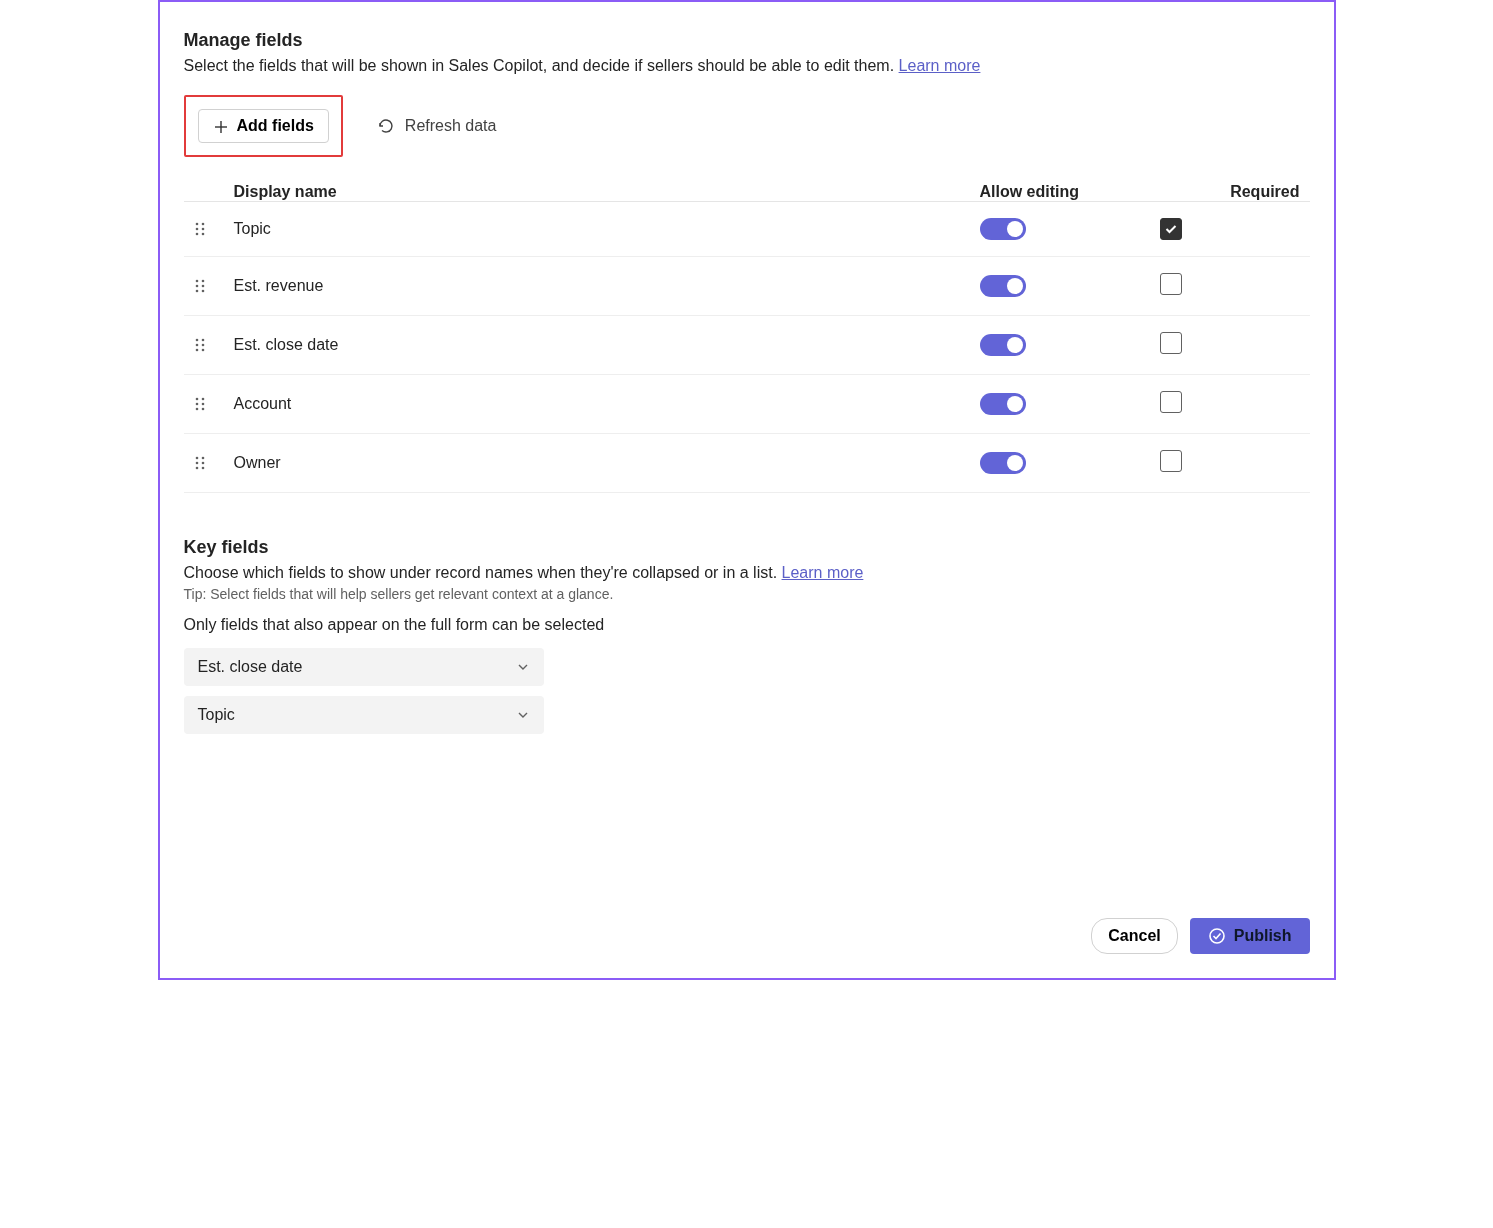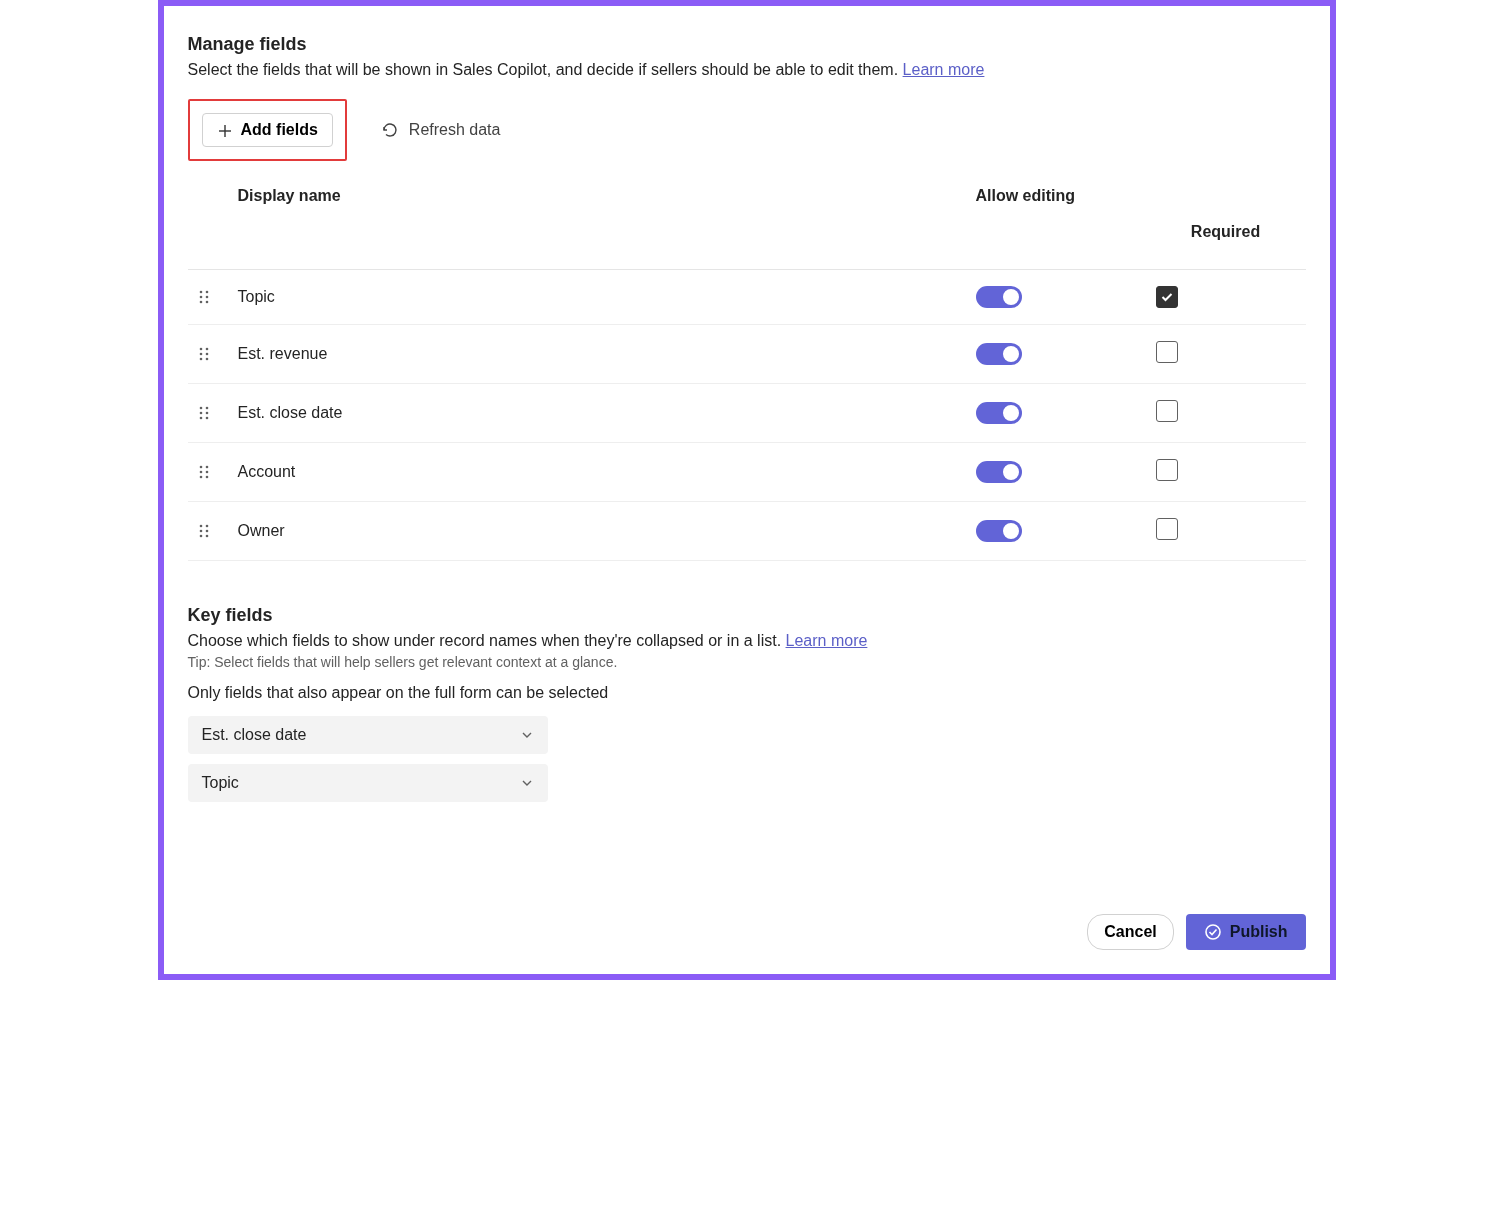--- a/index.html
+++ b/index.html
@@ -3,21 +3,21 @@
 <meta charset="utf-8">
 <style>
   * { box-sizing: border-box; }
   body {
     margin: 0;
     font-family: "Segoe UI", -apple-system, BlinkMacSystemFont, sans-serif;
     background: #fff;
     color: #242424;
   }
   .page {
-    border: 6px solid #8b5cf6;
+    border: 2px solid #8b5cf6;
     width: 1178px;
     min-height: 980px;
     margin: 0 auto;
     padding: 28px 24px 20px 24px;
     position: relative;
   }
   .section-title {
     font-size: 18px;
     font-weight: 600;
     margin: 0 0 6px 0;
@@ -72,27 +72,27 @@
     display: inline-flex;
     align-items: center;
     justify-content: center;
   }
   .table {
     width: 100%;
   }
   .thead {
     display: grid;
     grid-template-columns: 40px 1fr 180px 140px;
-    padding: 8px 10px 28px 10px;
+    padding: 8px 10px 0 10px;
     border-bottom: 1px solid #e5e5e5;
     font-weight: 600;
     font-size: 16px;
   }
   .th-edit { text-align: left; }
-  .th-req  { text-align: center; margin-top: 36px; }
+  .th-req  { text-align: right; }
   .trow {
     display: grid;
     grid-template-columns: 40px 1fr 180px 140px;
     align-items: center;
     padding: 16px 10px;
     border-bottom: 1px solid #eee;
     font-size: 16px;
   }
   .drag-handle {
     color: #616161;

